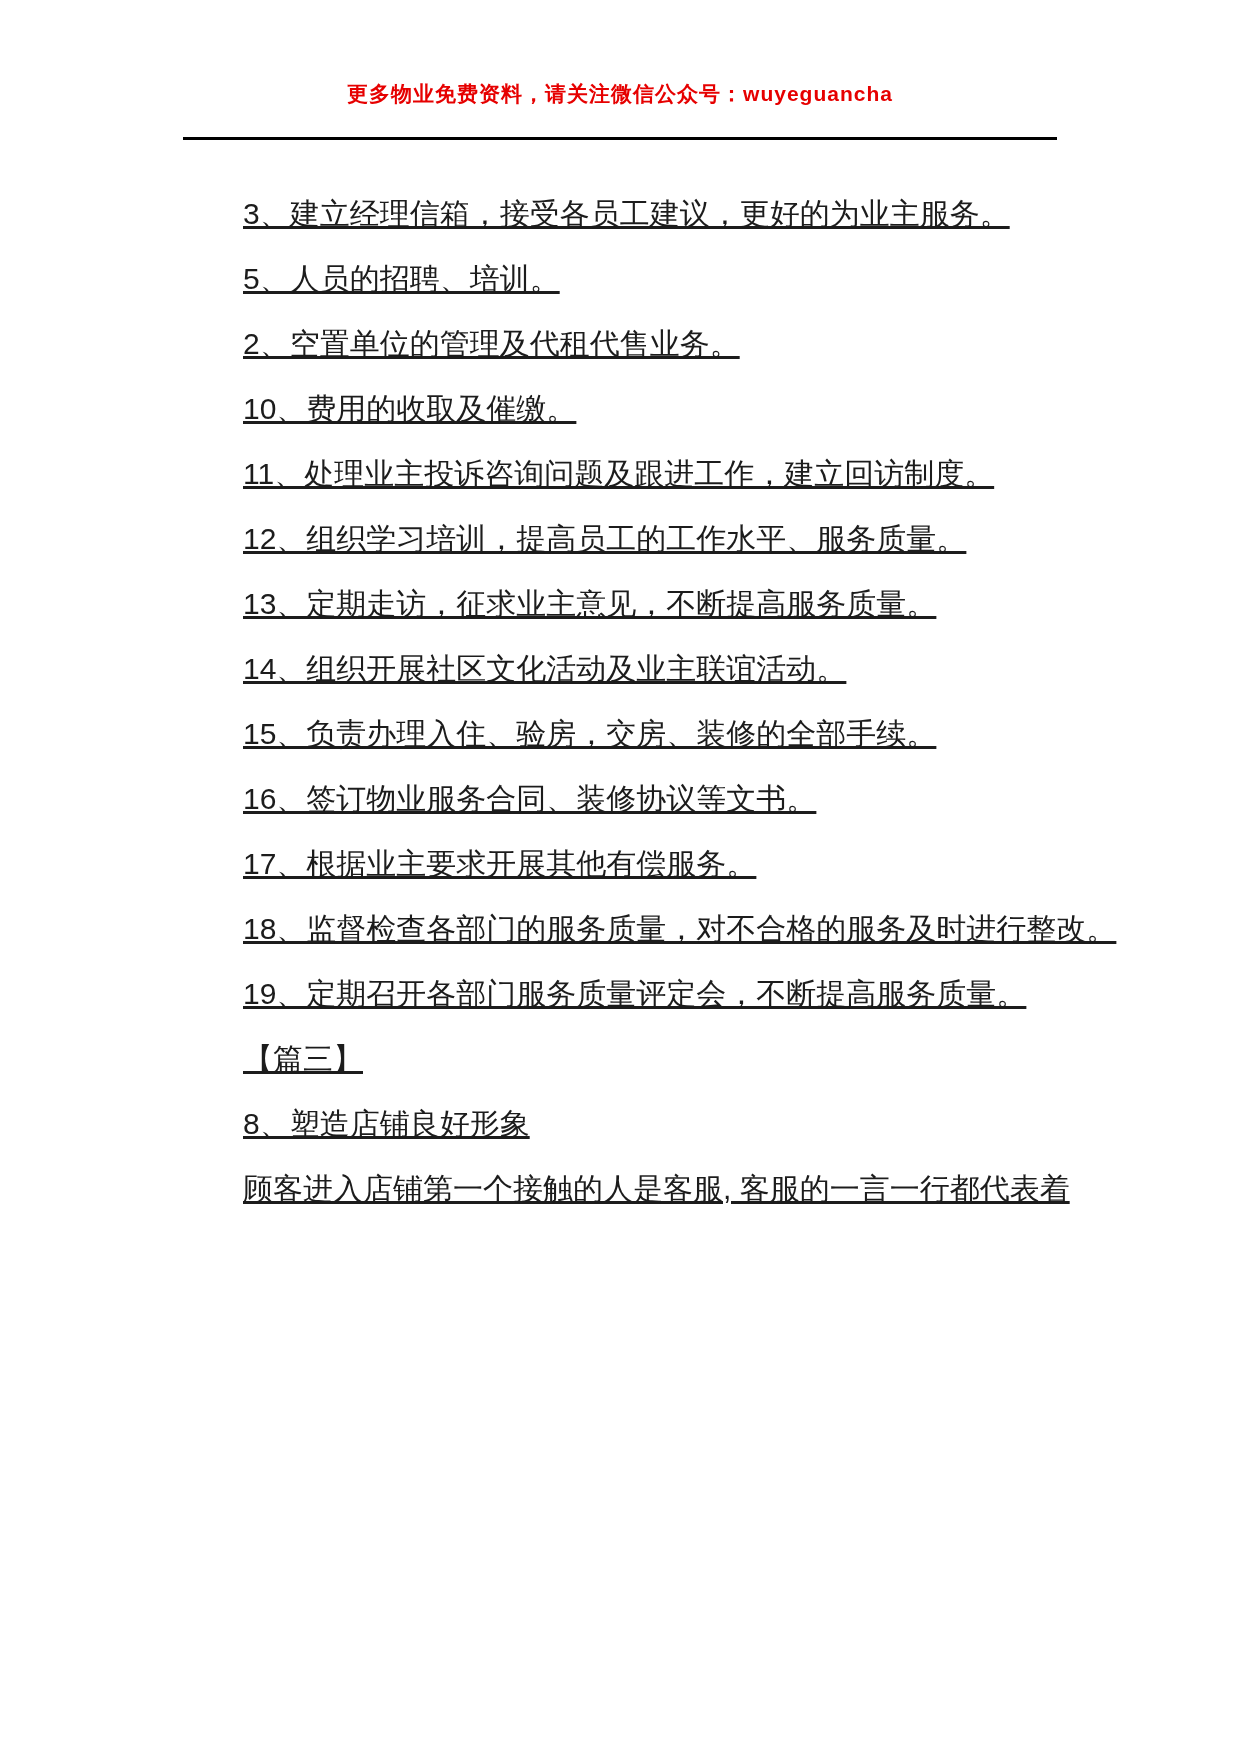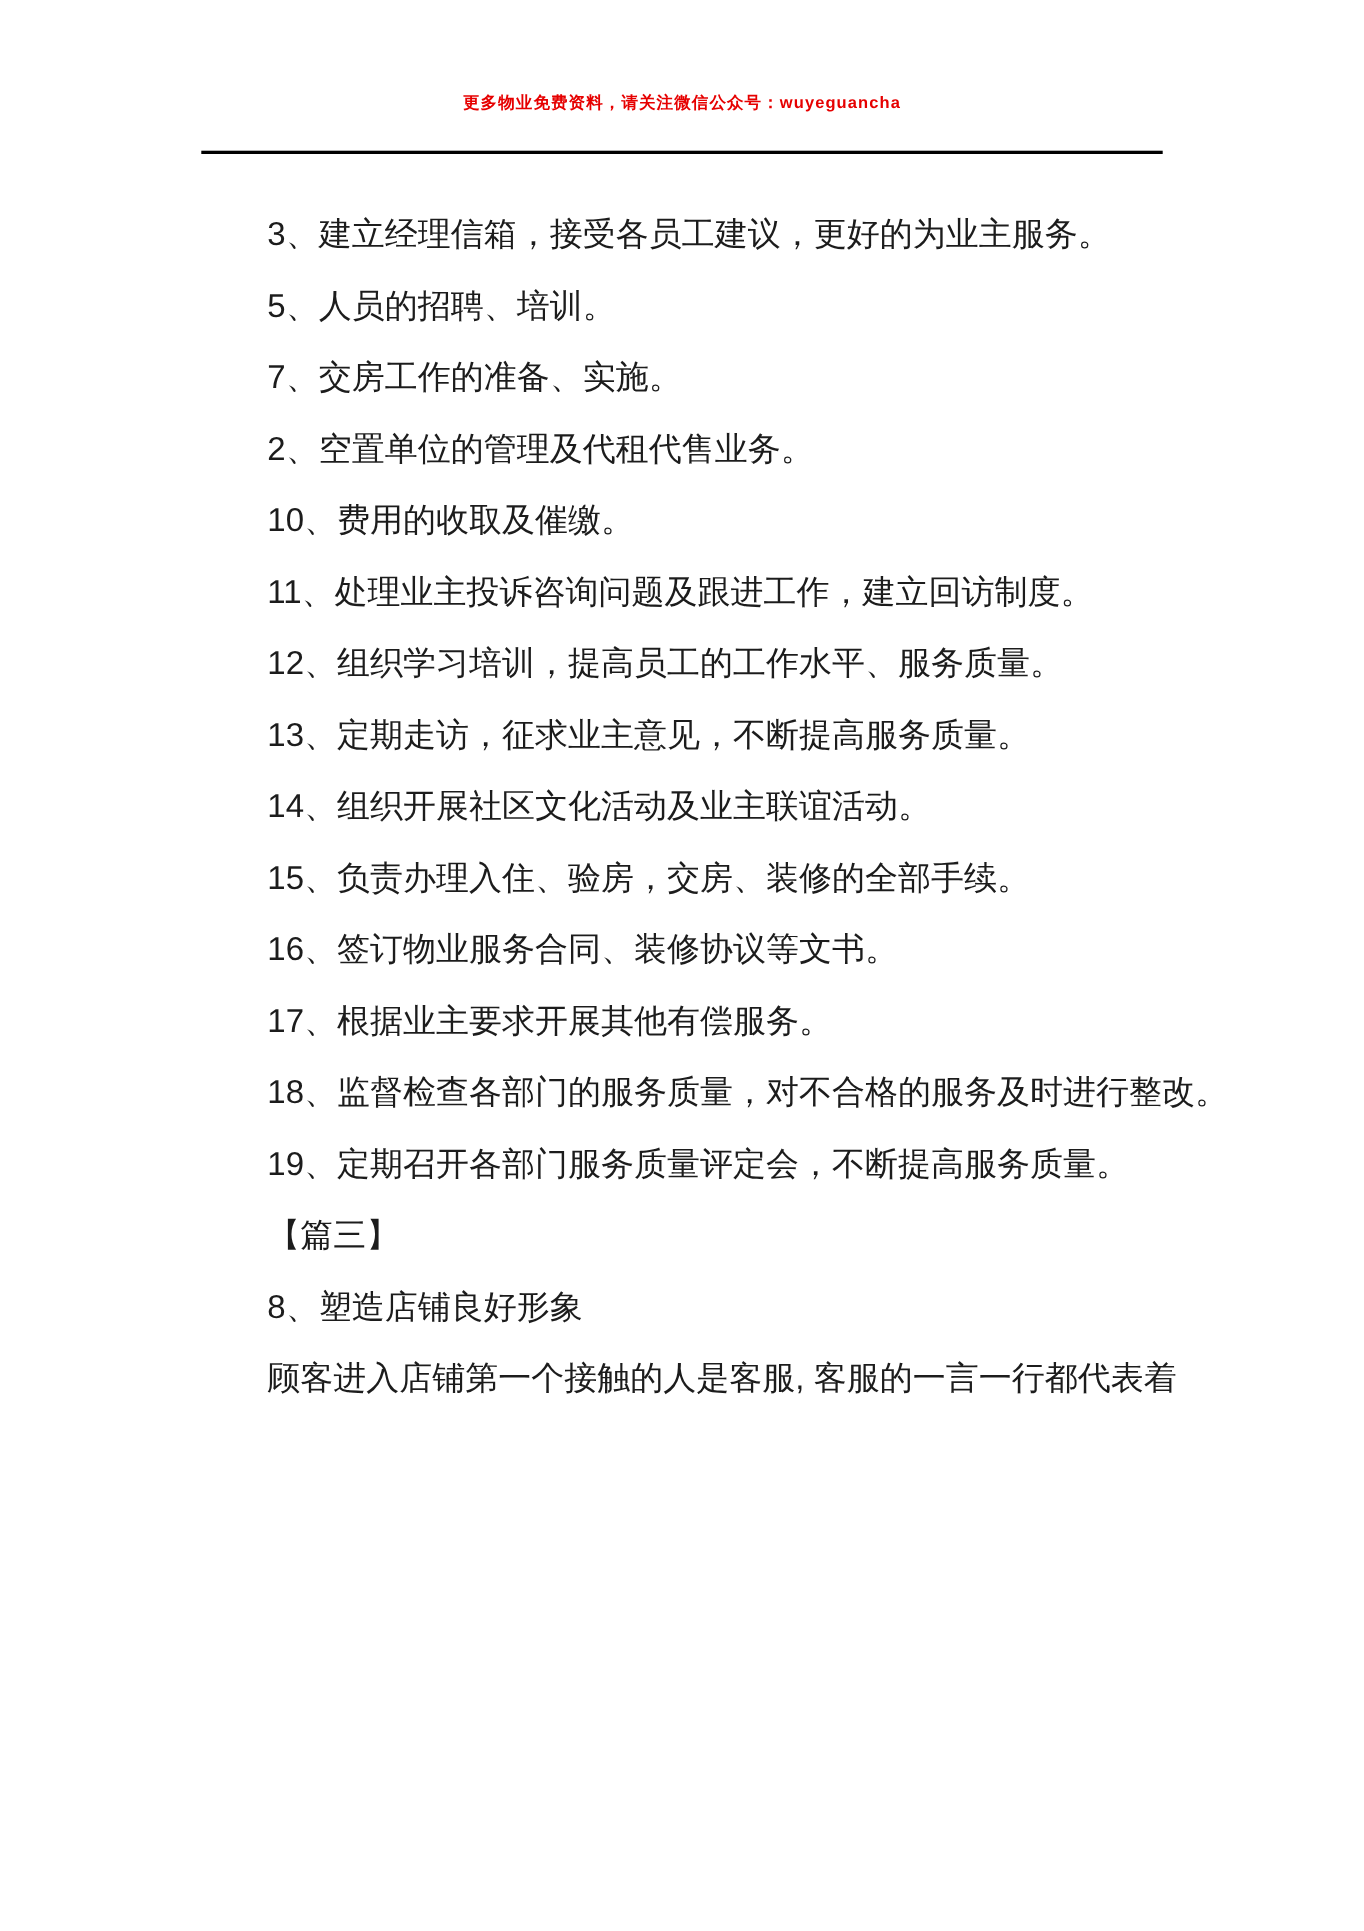--- a/index.html
+++ b/index.html
@@ -11,36 +11,37 @@
     position: relative;
     width: 1240px;
     height: 1755px;
     background: #ffffff;
     overflow: hidden;
     font-family: "Liberation Sans", sans-serif;
   }
   .promo {
     padding-top: 80px;
     text-align: center;
-    font-size: 15px;
+    font-size: 21px;
     line-height: 27px;
     font-weight: bold;
     letter-spacing: 1px;
   }
   .divider {
     margin: 30px 183px 0 183px;
     height: 0;
     border: none;
     border-top: 3px solid #000000;
   }
   .doc {
     margin-top: 43px;
     padding-left: 183px;
     padding-right: 75px;
     color: #1c1c1c;
+    text-decoration: underline;
   }
   .para {
     margin: 0 0 4px 0;
     font-size: 30px;
     line-height: 61px;
     text-indent: 60px;
     word-break: break-all;
     overflow-wrap: break-word;
   }
 </style>
@@ -49,21 +50,20 @@
 
 <div class="page">
 
   <div class="promo" style="color: rgb(230, 0, 0);">更多物业免费资料，请关注微信公众号：wuyeguancha</div>
 
   <hr class="divider">
 
   <div class="doc" style="color: rgb(28, 28, 28);">
       <p class="para">3、建立经理信箱，接受各员工建议，更好的为业主服务。</p>
       <p class="para">5、人员的招聘、培训。</p>
-      <p class="para">7、交房工作的准备、实施。</p>
       <p class="para">2、空置单位的管理及代租代售业务。</p>
       <p class="para">10、费用的收取及催缴。</p>
       <p class="para">11、处理业主投诉咨询问题及跟进工作，建立回访制度。</p>
       <p class="para">12、组织学习培训，提高员工的工作水平、服务质量。</p>
       <p class="para">13、定期走访，征求业主意见，不断提高服务质量。</p>
       <p class="para">14、组织开展社区文化活动及业主联谊活动。</p>
       <p class="para">15、负责办理入住、验房，交房、装修的全部手续。</p>
       <p class="para">16、签订物业服务合同、装修协议等文书。</p>
       <p class="para">17、根据业主要求开展其他有偿服务。</p>
       <p class="para">18、监督检查各部门的服务质量，对不合格的服务及时进行整改。</p>

